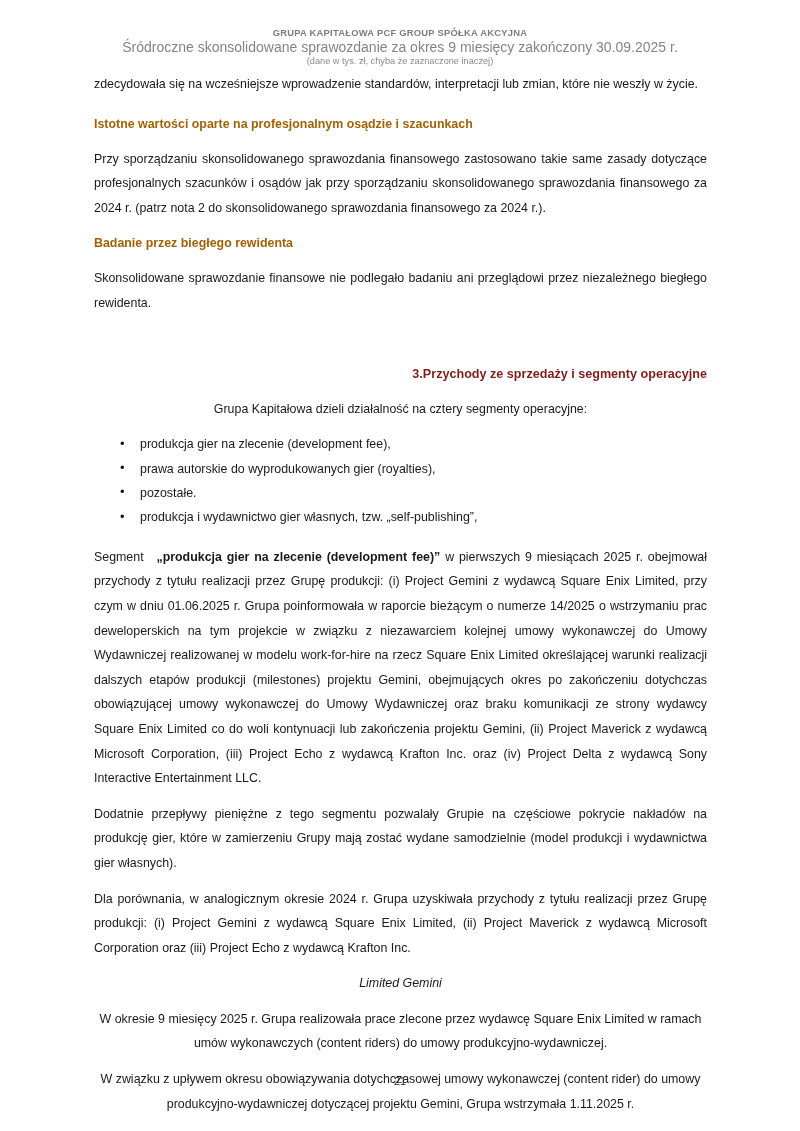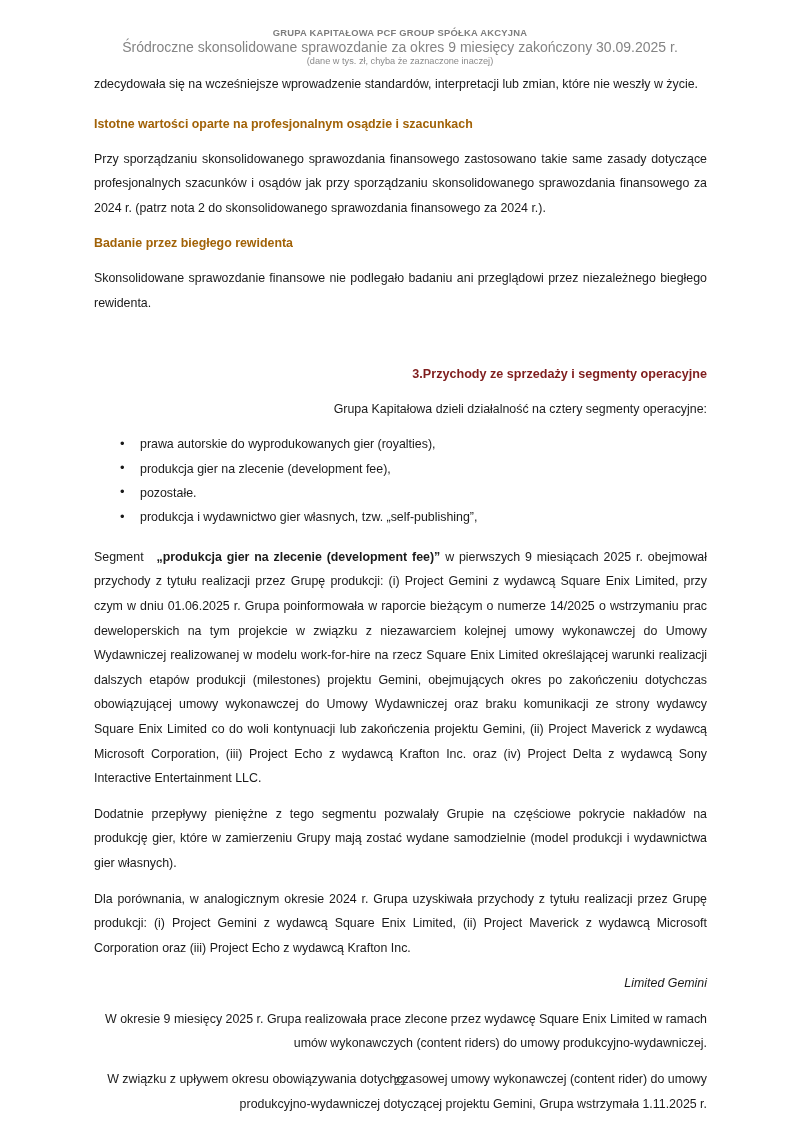--- a/index.html
+++ b/index.html
@@ -65,21 +65,21 @@
 
   p.para {
     margin: 0 0 0 0;
     font-size: 12.4px;
     line-height: 24.6px;
     text-align: justify;
     text-justify: inter-word;
     hyphens: none;
   }
   p.para.nojust {
-    text-align: right;
+    text-align: center;
   }
 
   .gap-sm { height: 11px; }
   .gap-md { height: 15px; }
   .gap-xl { height: 46px; }
 
   h3.subhead {
     margin: 0;
     font-size: 12.4px;
     font-weight: bold;
@@ -173,22 +173,22 @@
       <span class="num">3.</span><span>Przychody ze sprzedaży i segmenty operacyjne</span>
     </h2>
 
     <div class="gap-sm"></div>
 
     <p class="para nojust">Grupa Kapitałowa dzieli działalność na cztery segmenty operacyjne:</p>
 
     <div class="gap-sm"></div>
 
     <ul class="bullets">
+      <li>produkcja gier na zlecenie (development fee),</li>
       <li>prawa autorskie do wyprodukowanych gier (royalties),</li>
-      <li>produkcja gier na zlecenie (development fee),</li>
       <li>pozostałe.</li>
       <li>produkcja i wydawnictwo gier własnych, tzw. „self-publishing”,</li>
     </ul>
 
     <div class="gap-md"></div>
 
     <p class="para"><span>Segment </span><span class="b">„produkcja gier na zlecenie (development fee)”</span><span> w pierwszych 9 miesiącach 2025 r. obejmował przychody z tytułu realizacji przez Grupę produkcji: (i) Project Gemini z wydawcą Square Enix Limited, przy czym w dniu 01.06.2025 r. Grupa poinformowała w raporcie bieżącym o numerze 14/2025 o wstrzymaniu prac deweloperskich na tym projekcie w związku z niezawarciem kolejnej umowy wykonawczej do Umowy Wydawniczej realizowanej w modelu work-for-hire na rzecz Square Enix Limited określającej warunki realizacji dalszych etapów produkcji (milestones) projektu Gemini, obejmujących okres po zakończeniu dotychczas obowiązującej umowy wykonawczej do Umowy Wydawniczej oraz braku komunikacji ze strony wydawcy Square Enix Limited co do woli kontynuacji lub zakończenia projektu Gemini, (ii) Project Maverick z wydawcą Microsoft Corporation, (iii) Project Echo z wydawcą Krafton Inc. oraz (iv) Project Delta z wydawcą Sony Interactive Entertainment LLC.</span></p>
 
     <div class="gap-sm"></div>
 

